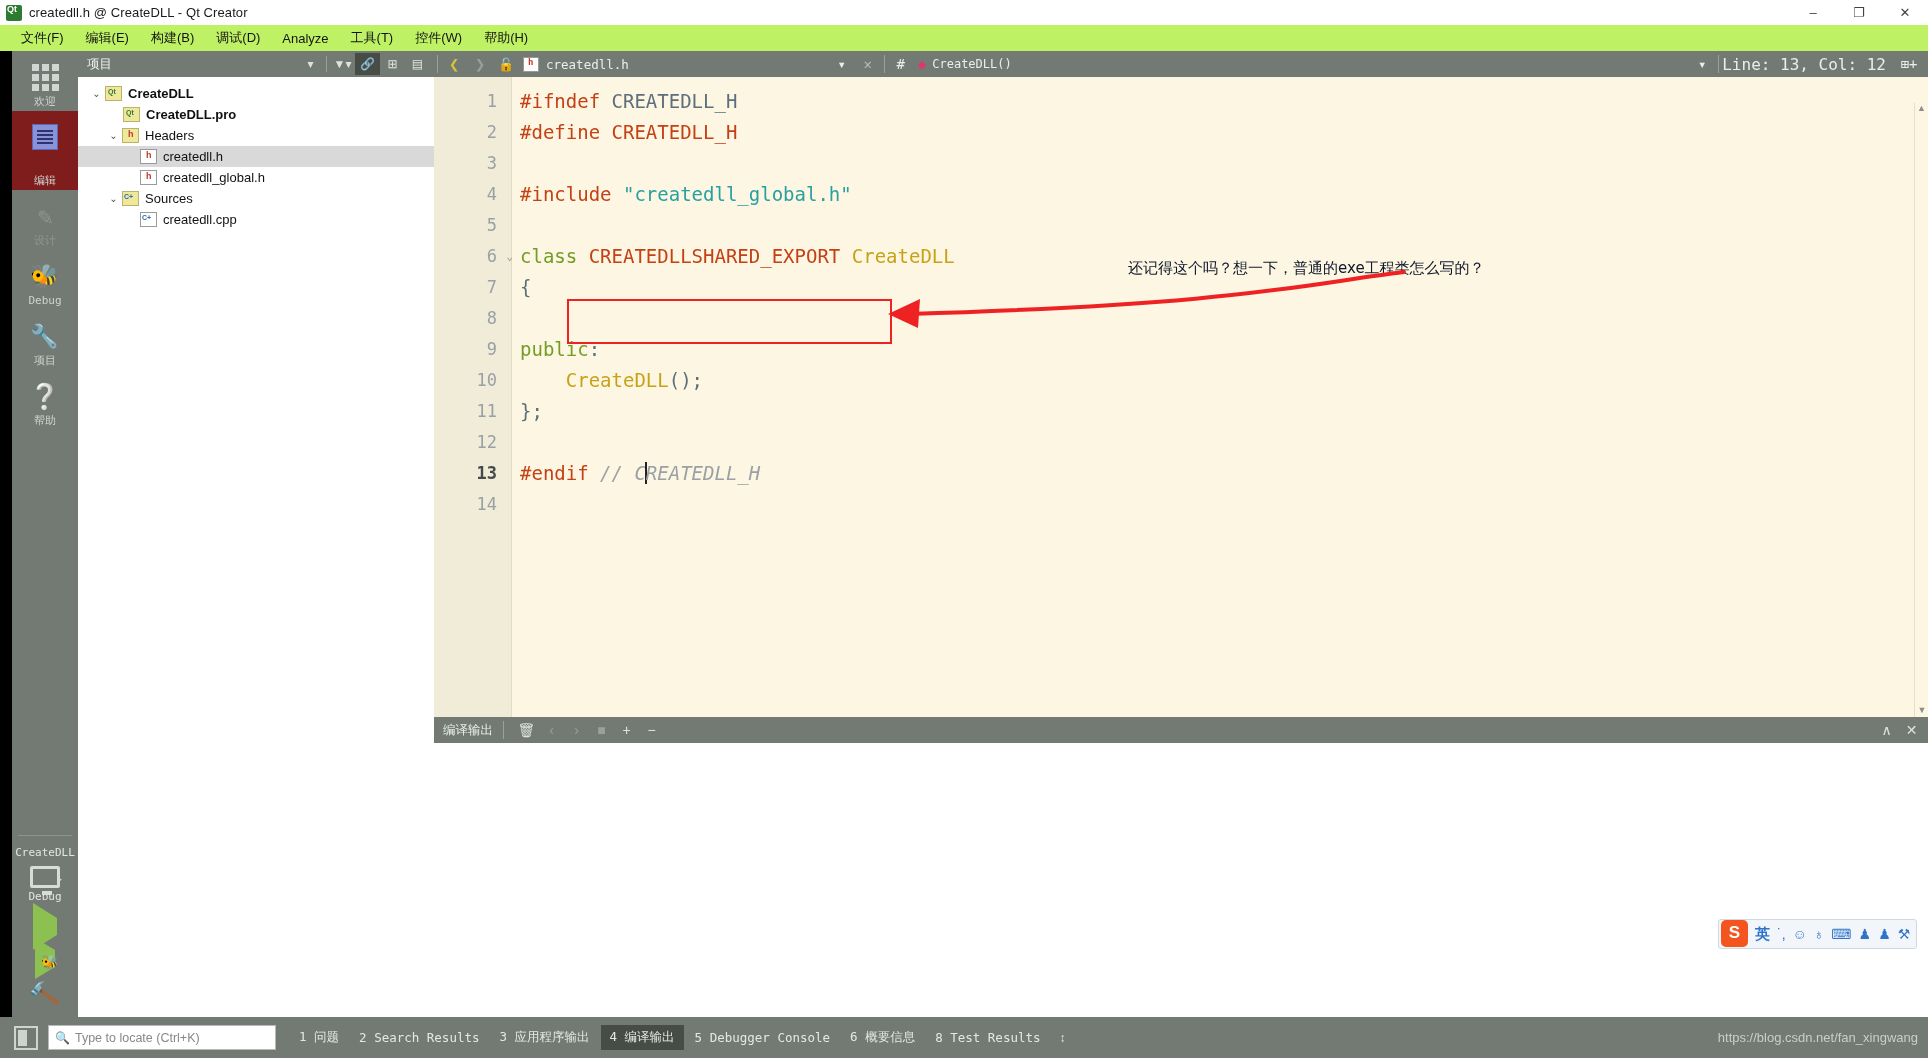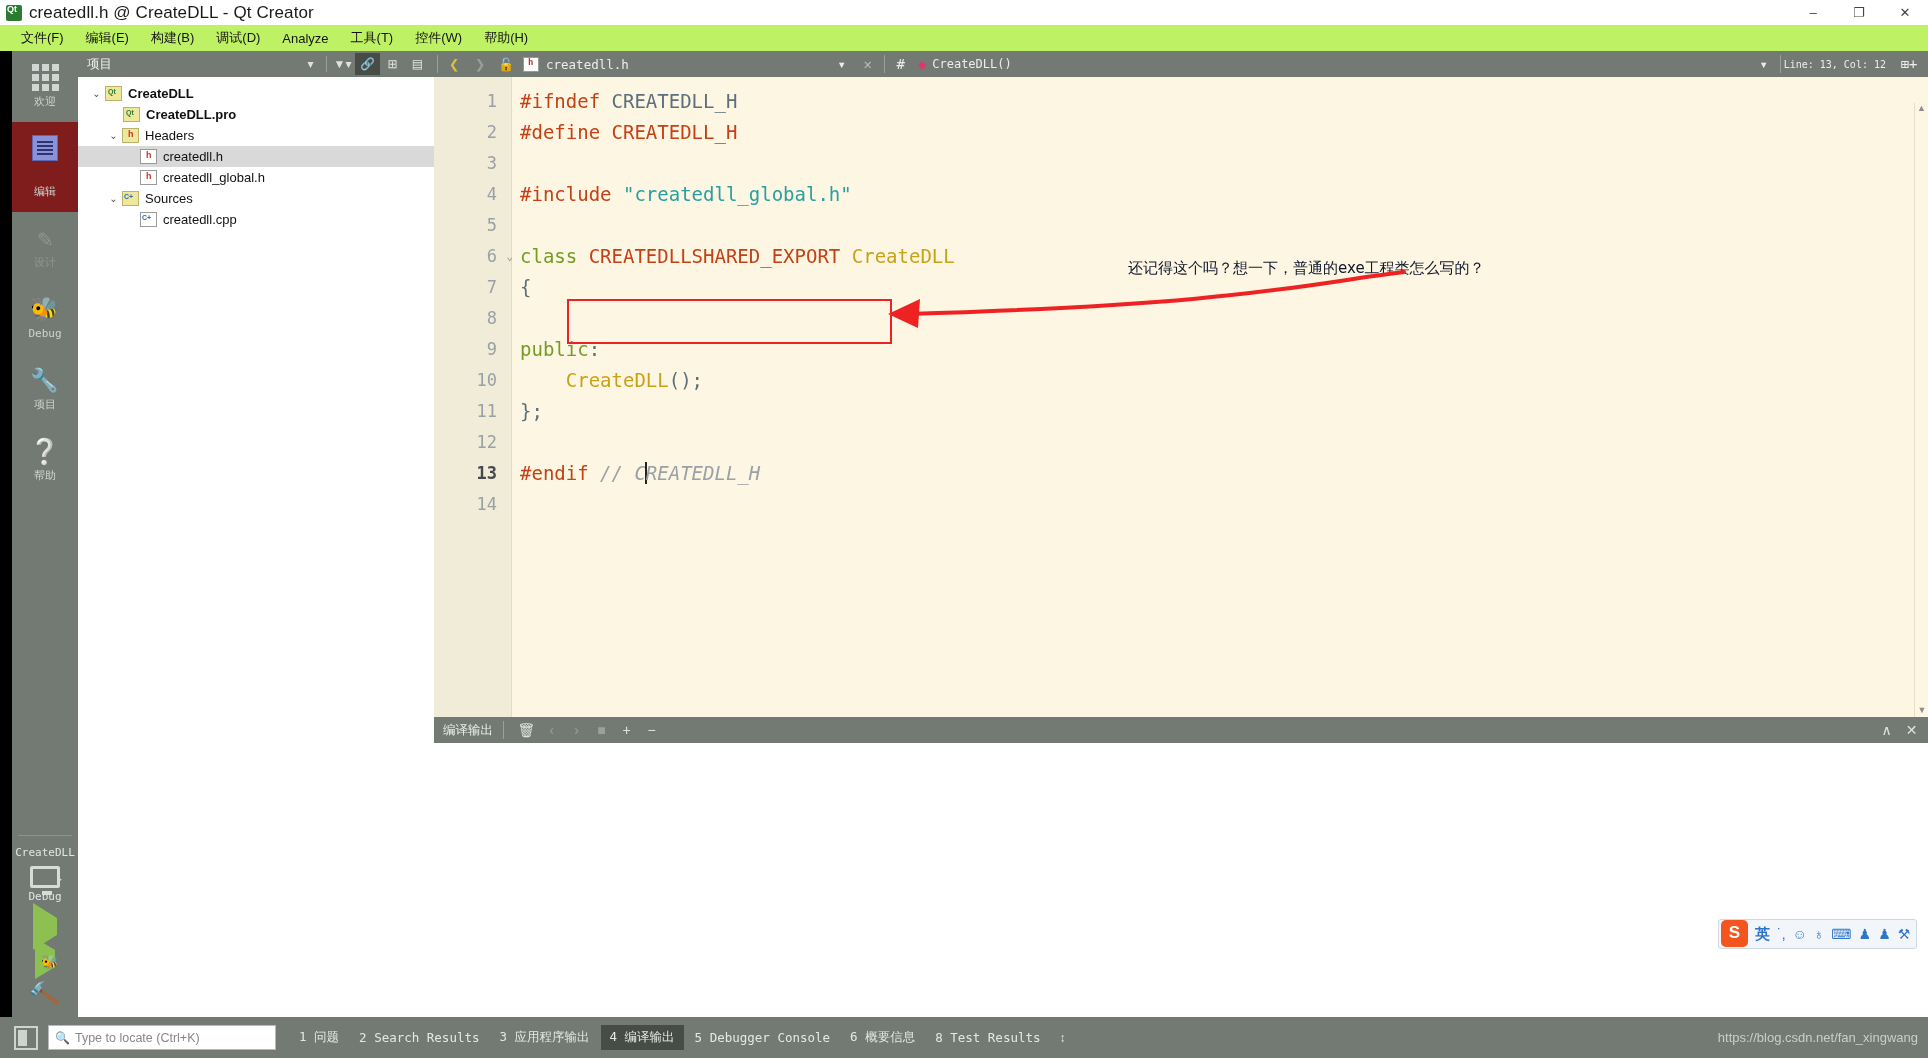--- a/index.html
+++ b/index.html
@@ -19,21 +19,21 @@
   .tb-icon {
     width: 16px; height: 16px; margin-left: 6px; margin-right: 7px;
     background: #2d7a33; border-radius: 2px; position: relative;
     display: inline-block;
   }
   .tb-icon::after {
     content: "Qt"; position: absolute; left: 1px; top: -1px;
     font-size: 9px; color: #ffffff; font-family: "Liberation Sans", sans-serif;
     font-weight: bold;
   }
-  .tb-title { font-size: 17px; color: #1a1a1a; letter-spacing: .1px; }
+  .tb-title { font-size: 13px; color: #1a1a1a; letter-spacing: .1px; }
   .winbtns { margin-left: auto; display: flex; height: 25px; }
   .winbtn {
     width: 46px; height: 25px; display: flex; align-items: center;
     justify-content: center; color: #444; font-size: 13px;
   }
 
   
   .menubar {
     position: absolute; top: 25px; left: 0; width: 1928px; height: 26px;
     background: #bef264; display: flex; align-items: center; padding-left: 10px;
@@ -41,21 +41,21 @@
   .menuitem {
     font-size: 13px; color: #141414; padding: 3px 11px; white-space: nowrap;
   }
 
   
   .modebar {
     position: absolute; top: 51px; left: 12px; width: 66px; height: 966px;
     background: #737a73; display: flex; flex-direction: column; align-items: center;
   }
   .mode {
-    width: 66px; padding-top: 11px; padding-bottom: 14px;
+    width: 66px; padding-top: 11px; padding-bottom: 3px;
     display: flex; flex-direction: column; align-items: center;
     color: #cfd3cf; font-size: 11px; font-family: "DejaVu Sans Mono", monospace;
   }
   .mode.active { background: #7f1d1d; gap: 19px; }
   .mode.dim { color: #8f968f; }
   .mode .glyph { height: 30px; display: flex; align-items: center; justify-content: center; margin-bottom: 4px; }
   .mode .lbl { line-height: 12px; }
   .grid9 { display: grid; grid-template-columns: repeat(3, 7px); grid-gap: 3px; }
   .grid9 i { width: 7px; height: 7px; background: #d2d6d2; display: block; }
   .editglyph {
@@ -140,21 +140,21 @@
   .et-btn.fwd { color: #9aa19a; font-size: 17px; }
   .et-div { width: 1px; height: 18px; background: #9aa09a; margin: 0 3px; }
   .et-fileicon {
     width: 16px; height: 15px; background: #ffffff; border: 1px solid #999;
     position: relative; margin: 0 7px 0 4px;
   }
   .et-fileicon::after { content: "h"; position: absolute; left: 4px; top: -1px; font-size: 9px; color: #c0392b; font-weight: bold; }
   .et-filename { font-size: 12.5px; }
   .et-sym-dot { color: #e5336e; font-size: 14px; margin: 0 6px 0 4px; }
   .et-right { margin-left: auto; display: flex; align-items: center; padding-right: 6px; }
-  .et-lc { font-size: 10px; }
+  .et-lc { font-size: 16px; }
 
   .codewrap { flex: 1; background: #fdf6e3; position: relative; overflow: hidden; display: flex; }
   .gutter {
     width: 77px; background: #f1ecd8; flex: none;
     font-family: "DejaVu Sans Mono", monospace; font-size: 17px; color: #9aa0a6;
     padding-top: 9px; text-align: right;
   }
   .gline { height: 31px; line-height: 31px; padding-right: 14px; position: relative; }
   .gline.cur { color: #45494d; font-weight: bold; }
   .gline .fold { position: absolute; right: -2px; top: 0; color: #8b9096; font-size: 11px; }

